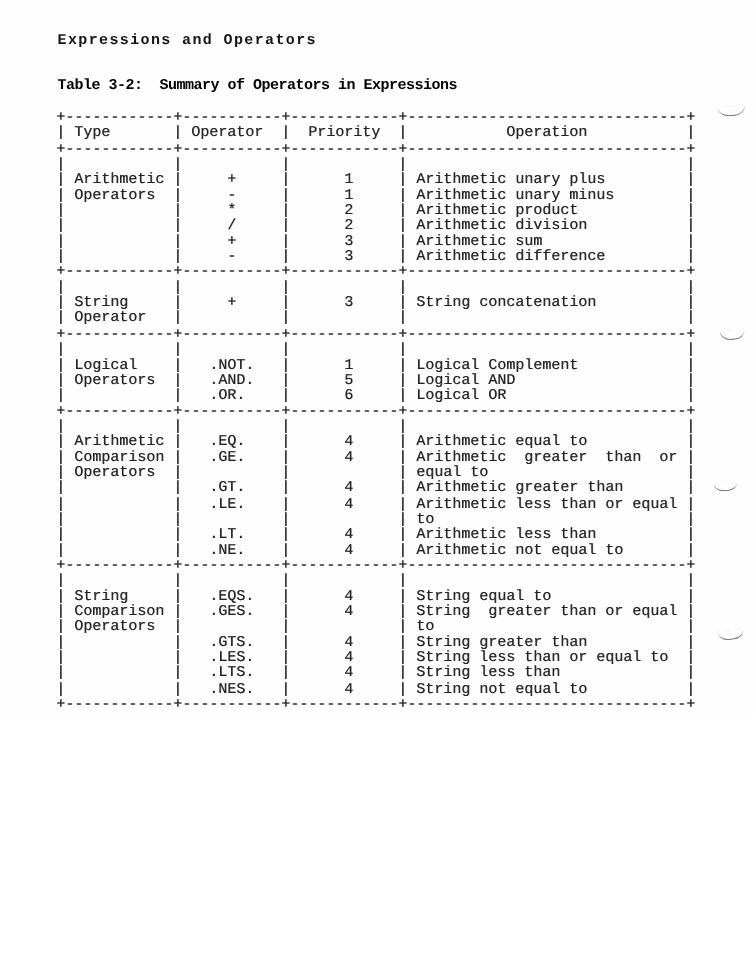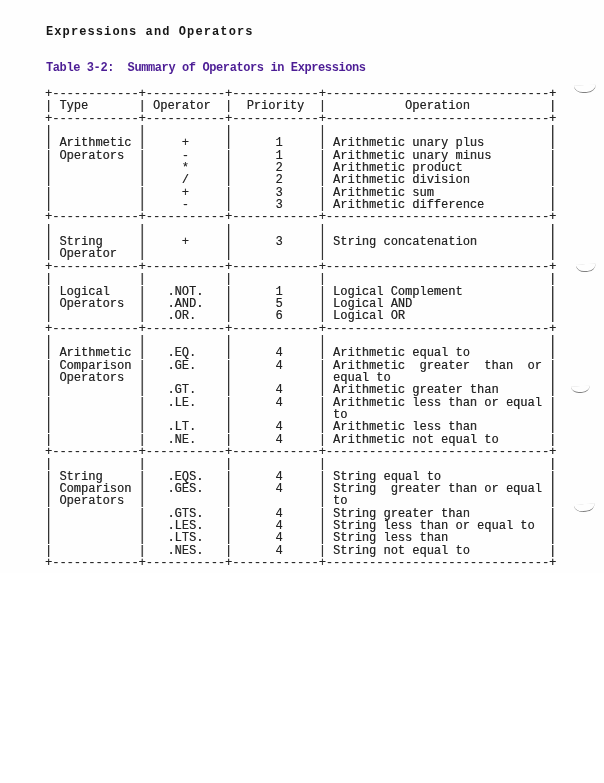--- a/index.html
+++ b/index.html
@@ -27,21 +27,21 @@
     white-space: pre;
   }
   .table-caption {
     position: absolute;
     left: 46px;
     top: 61px;
     font-family: "Liberation Mono", monospace;
     font-size: 12px;
     font-weight: 700;
     letter-spacing: -0.4px;
-    color: #4c1d95;
+    color: #000000;
     white-space: pre;
   }
   .ascii-table {
     position: absolute;
     left: 45px;
     top: 88px;
     margin: 0;
     font-family: "Liberation Mono", monospace;
     font-size: 12px;
     line-height: 12.35px;

